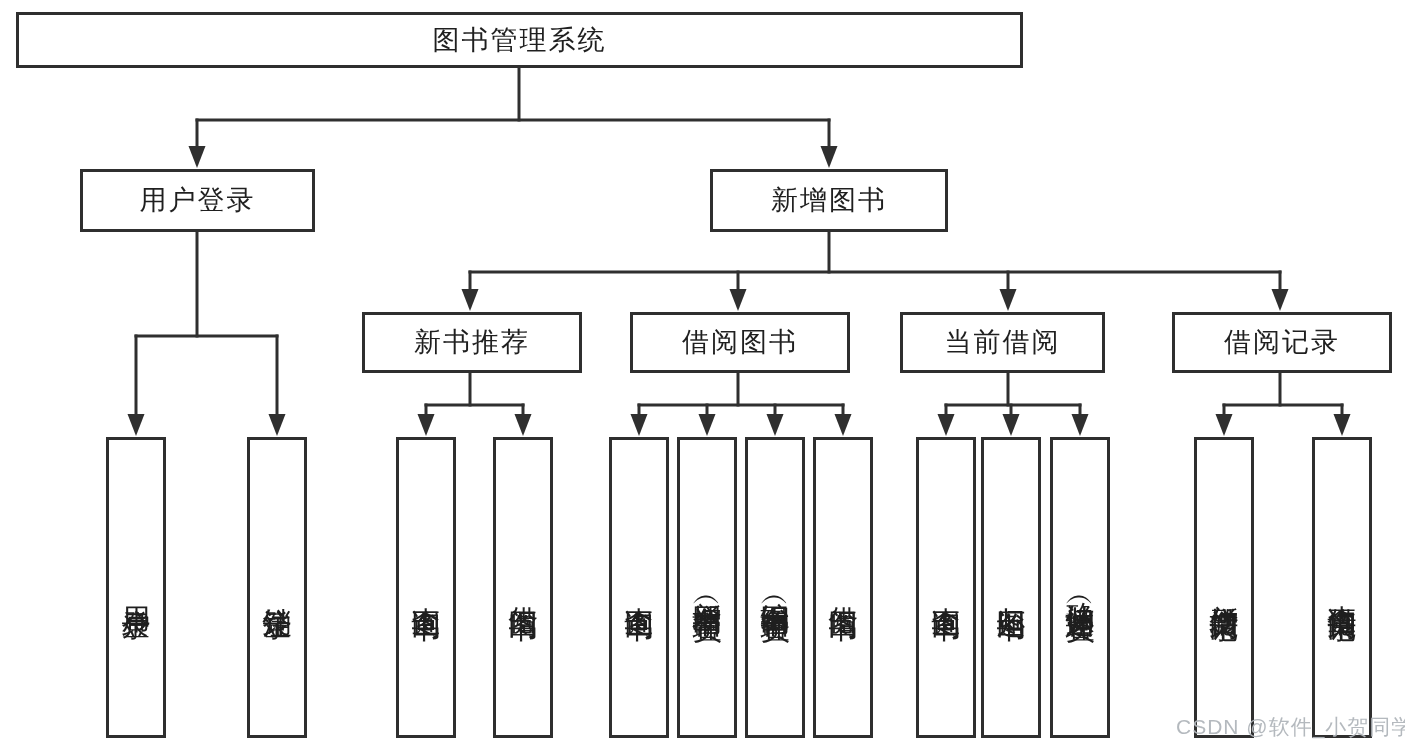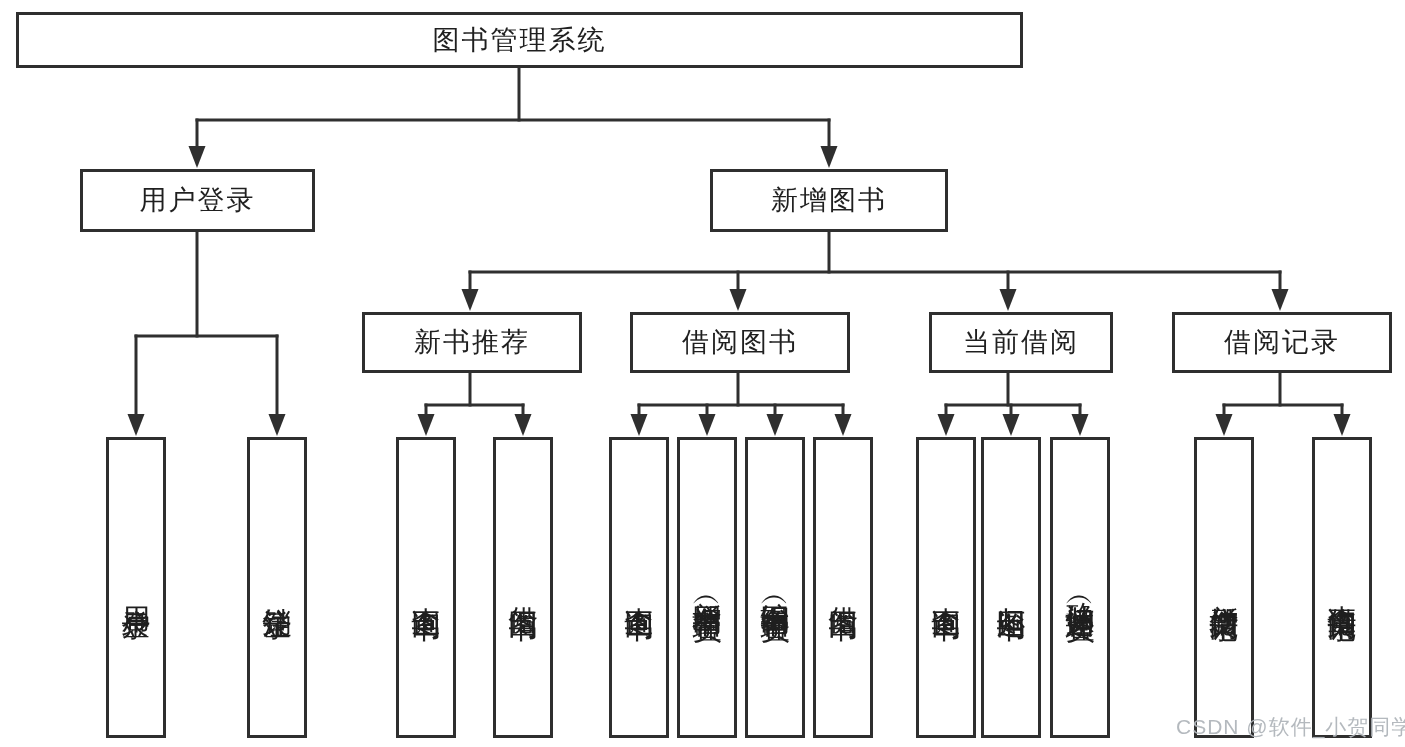--- a/index.html
+++ b/index.html
@@ -32,21 +32,21 @@
     line-height: 1;
     z-index: 2;
   }
   .root   { left: 16px;  top: 12px;  width: 1007px; height: 56px; }
   .branch { height: 63px; top: 169px; }
   .b-user { left: 80px;  width: 235px; }
   .b-book { left: 710px; width: 238px; }
   .group  { height: 61px; top: 312px; width: 220px; }
   .g-new  { left: 362px; }
   .g-borrow { left: 630px; }
-  .g-current { left: 900px; width: 184px; margin-left: 29px; }
+  .g-current { left: 900px; width: 205px; }
   .g-records { left: 1172px; }
   .leaf {
     top: 437px;
     height: 301px;
     width: 60px;
     writing-mode: vertical-rl;
     text-orientation: mixed;
     font-size: 29px;
     letter-spacing: 2px;
   }

